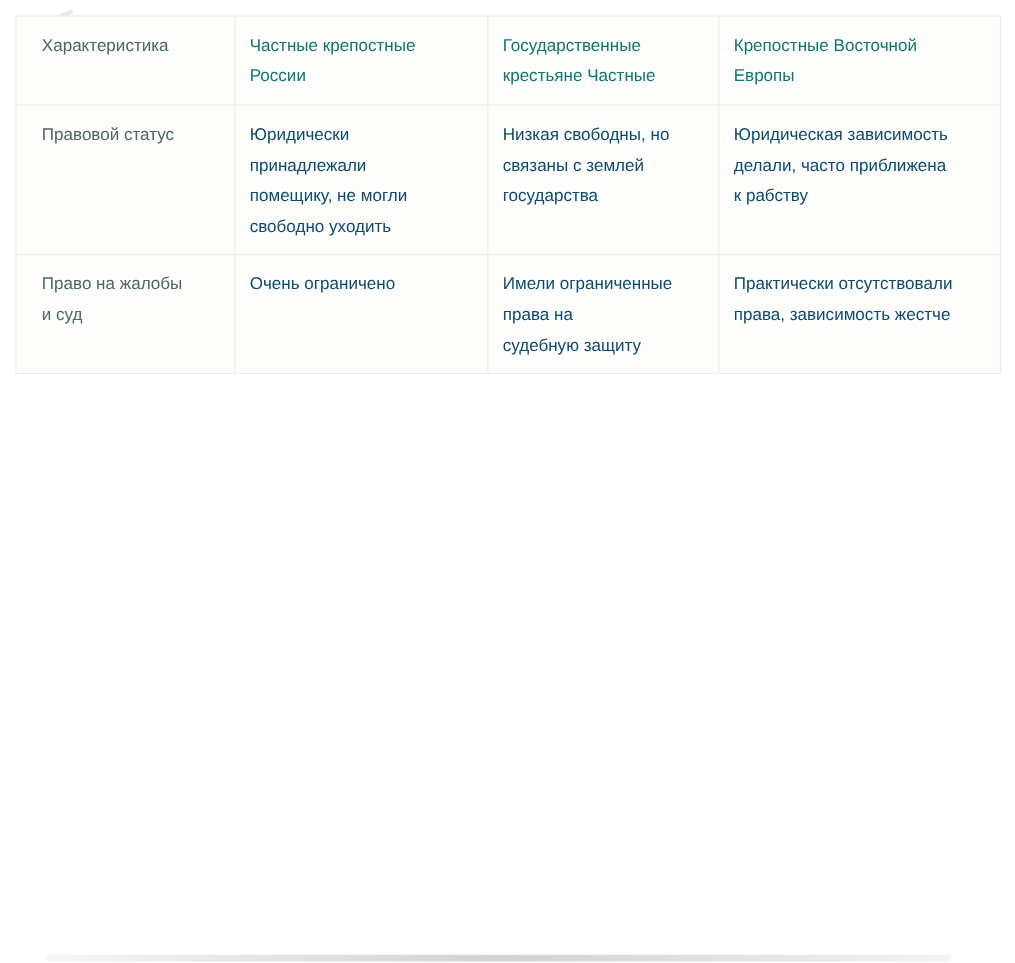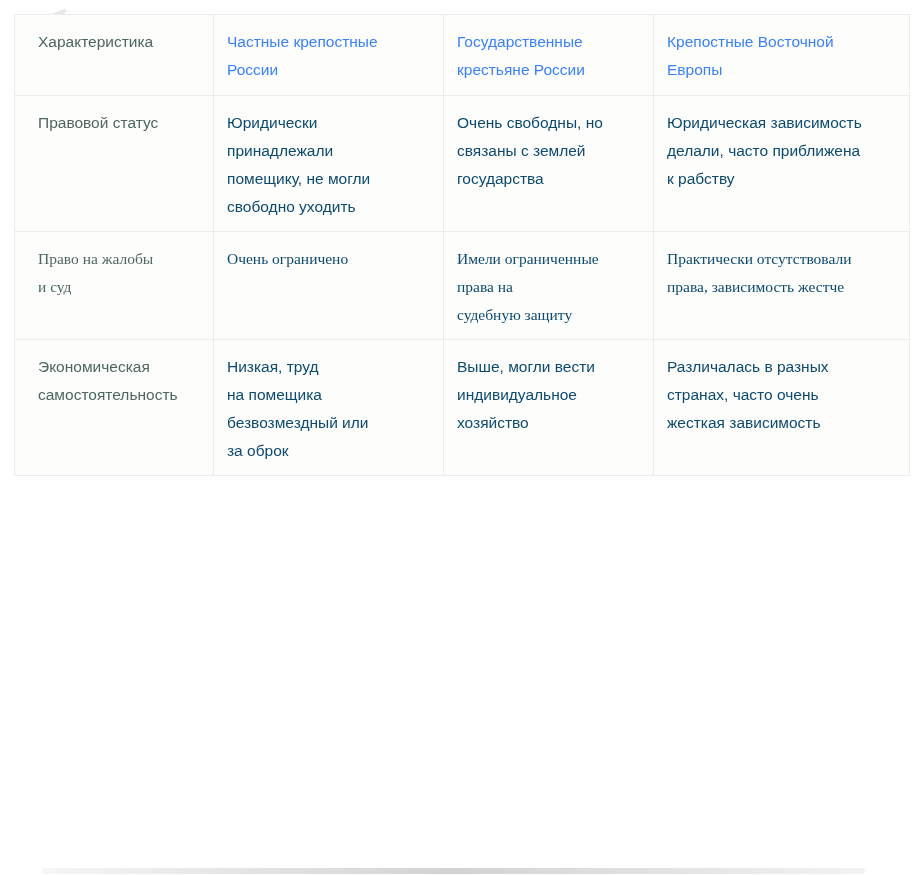--- a/index.html
+++ b/index.html
@@ -47,21 +47,21 @@
     vertical-align: top;
     text-align: left;
     font-weight: 400;
     font-size: 15.5px;
     line-height: 28px;
     padding: 13px 12px 10px 13px;
     white-space: pre-line;
     color: #0c4a6e;
   }
   table.cmp th.head-cell {
-    color: #3b82f6;
+    color: #0f766e;
   }
   table.cmp td.label-cell,
   table.cmp th.first {
     padding-left: 23px;
     color: #4e6662;
   }
   thead tr { height: 81px; }
   .bottom-artifact {
     position: absolute;
     left: 42px;
@@ -86,61 +86,47 @@
         <col style="width:230px">
         <col style="width:210px">
         <col style="width:256px">
       </colgroup>
       <thead>
         <tr>
           <th class="head-cell first">Характеристика</th>
           <th class="head-cell">Частные крепостные
 России</th>
           <th class="head-cell">Государственные
-крестьяне России</th>
+крестьяне Частные</th>
           <th class="head-cell">Крепостные Восточной
 Европы</th>
         </tr>
       </thead>
       <tbody>
           <tr style="height: 135px; padding-left: 40px;">
             <td class="label-cell">Правовой статус</td>
             <td class="data-cell">Юридически
 принадлежали
 помещику, не могли
 свободно уходить</td>
-            <td class="data-cell">Очень свободны, но
+            <td class="data-cell">Низкая свободны, но
 связаны с землей
 государства</td>
             <td class="data-cell">Юридическая зависимость
 делали, часто приближена
 к рабству</td>
           </tr>
-          <tr style="height: 101px; font-family: Liberation Serif, serif;">
+          <tr style="height: 101px;">
             <td class="label-cell">Право на жалобы
 и суд</td>
             <td class="data-cell">Очень ограничено</td>
             <td class="data-cell">Имели ограниченные
 права на
 судебную защиту</td>
             <td class="data-cell">Практически отсутствовали
 права, зависимость жестче</td>
           </tr>
-          <tr style="height: 136px;">
-            <td class="label-cell">Экономическая
-самостоятельность</td>
-            <td class="data-cell">Низкая, труд
-на помещика
-безвозмездный или
-за оброк</td>
-            <td class="data-cell">Выше, могли вести
-индивидуальное
-хозяйство</td>
-            <td class="data-cell">Различалась в разных
-странах, часто очень
-жесткая зависимость</td>
-          </tr>
         </tbody>
     </table>
   </div>
 
   <div class="bottom-artifact"></div>
 </div>
 
 </body></html>

